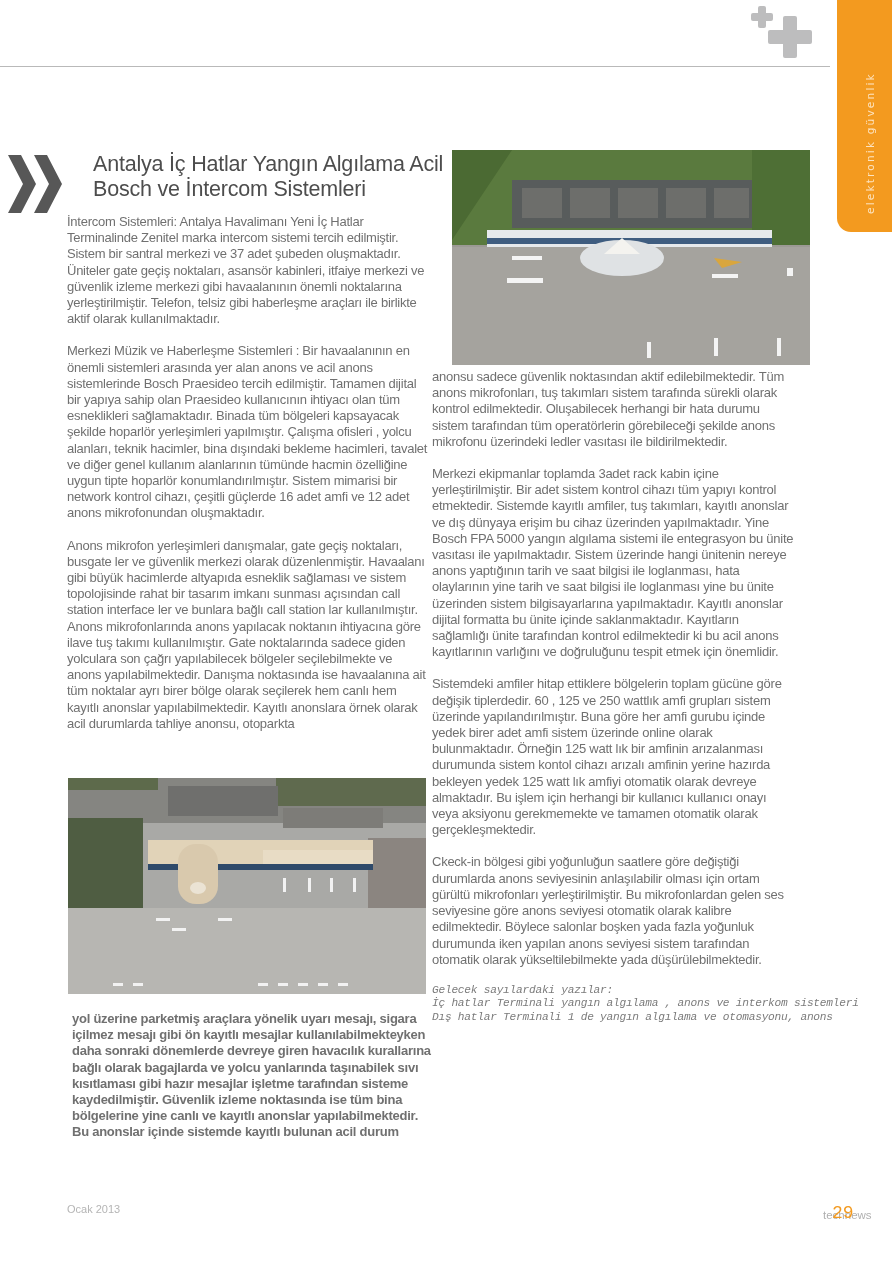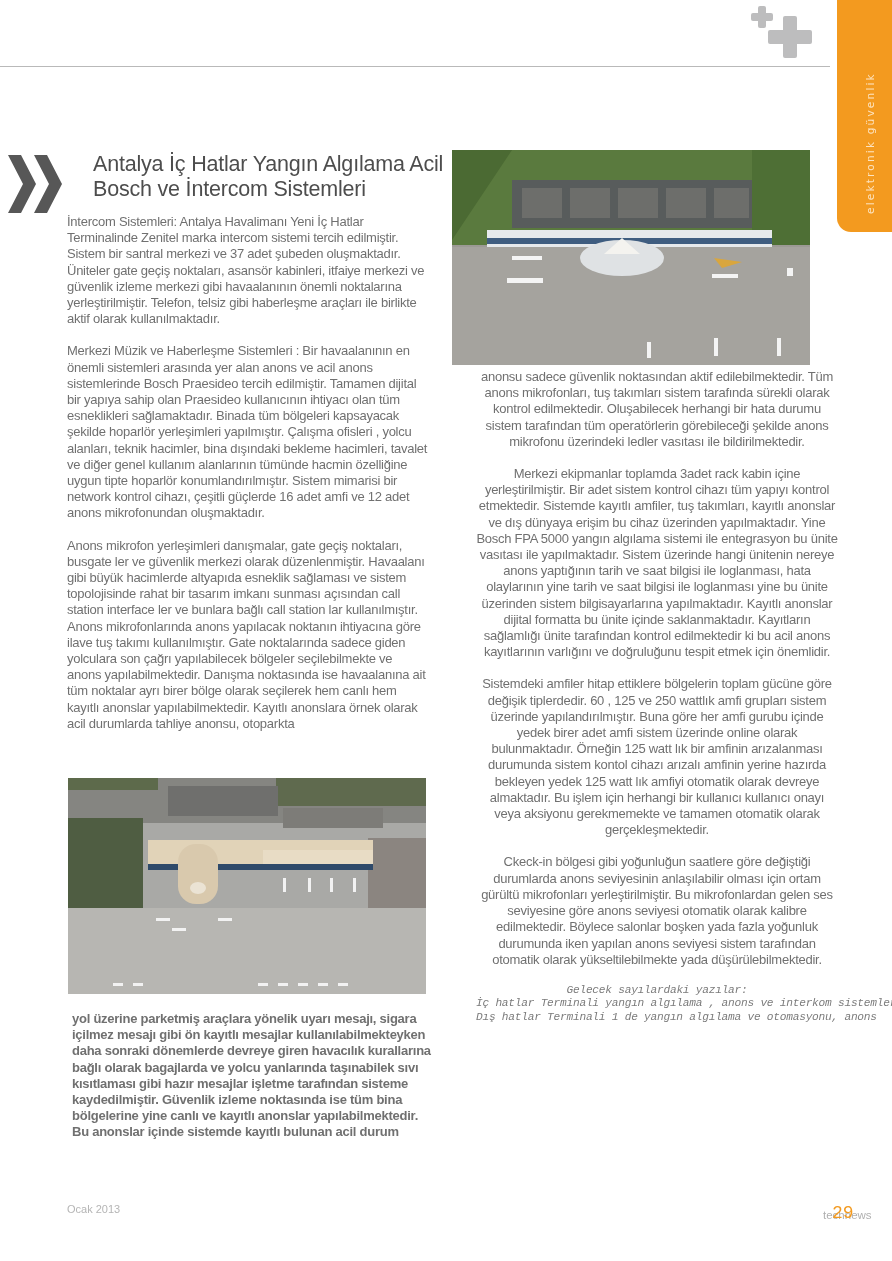--- a/index.html
+++ b/index.html
@@ -21,21 +21,21 @@
     .side-tab-label { position: absolute; left: 27px; top: 214px; transform-origin: 0 0; transform: rotate(-90deg); white-space: nowrap; color: #fde3bf; font-size: 10.5px; letter-spacing: 2.2px; font-family: "DejaVu Sans", sans-serif; }
 
     .chevrons { position: absolute; left: 8px; top: 155px; width: 56px; height: 58px; }
 
     .headline { position: absolute; left: 67px; top: 152px; width: 380px; font-family: "Liberation Sans", sans-serif; font-size: 21.5px; line-height: 25px; color: #4d4d4d; font-weight: normal; letter-spacing: -0.2px; margin-left: 26px; }
 
     .col { position: absolute; font-family: "Liberation Sans", sans-serif; font-size: 13px; line-height: 16.2px; color: #707070; letter-spacing: -0.25px; }
     .col p { margin-bottom: 16px; }
     .col-left-a { left: 67px; top: 214px; width: 362px; }
     .col-left-b { left: 72px; top: 1011px; width: 362px; font-weight: bold; }
-    .col-right { left: 476px; top: 369px; width: 362px; text-align: center; }
+    .col-right { left: 432px; top: 369px; width: 362px; }
 
     .next-issue { font-style: italic; font-size: 11.2px; line-height: 13.5px; color: #7b7b7b; margin-top: 6px; font-family: Liberation Mono, monospace; }
     .next-issue div { white-space: nowrap; }
 
     .photo { position: absolute; overflow: hidden; }
     .photo-top { left: 452px; top: 150px; width: 358px; height: 215px; }
     .photo-bottom { left: 68px; top: 778px; width: 358px; height: 216px; }
 
     .footer-date { position: absolute; left: 67px; top: 1203px; font-family: "Liberation Sans", sans-serif; font-size: 11px; color: #b5b5b5; }
     .footer-brand { position: absolute; left: 823px; top: 1209px; font-family: "Liberation Sans", sans-serif; font-size: 11.5px; color: #b0b0b0; }

